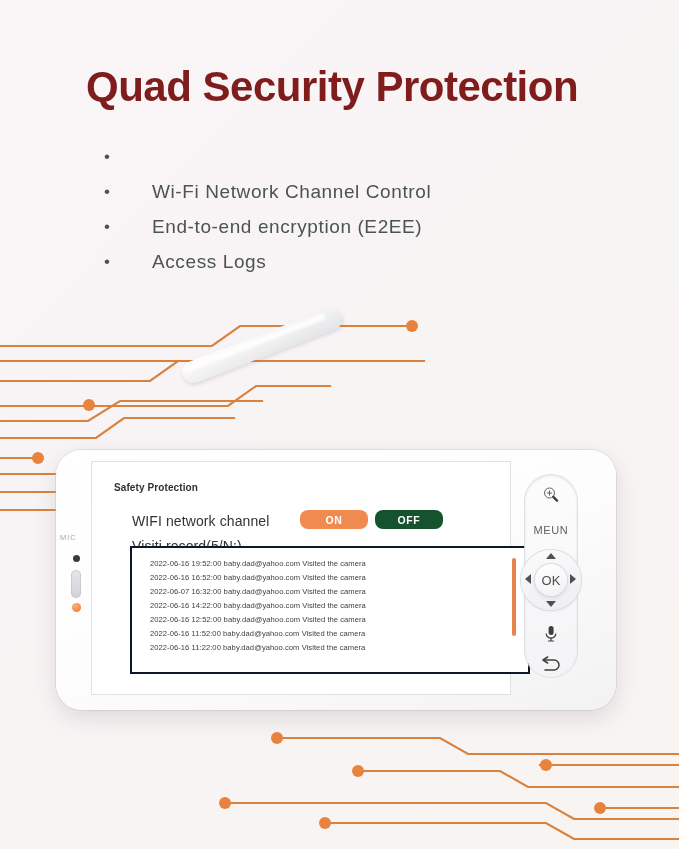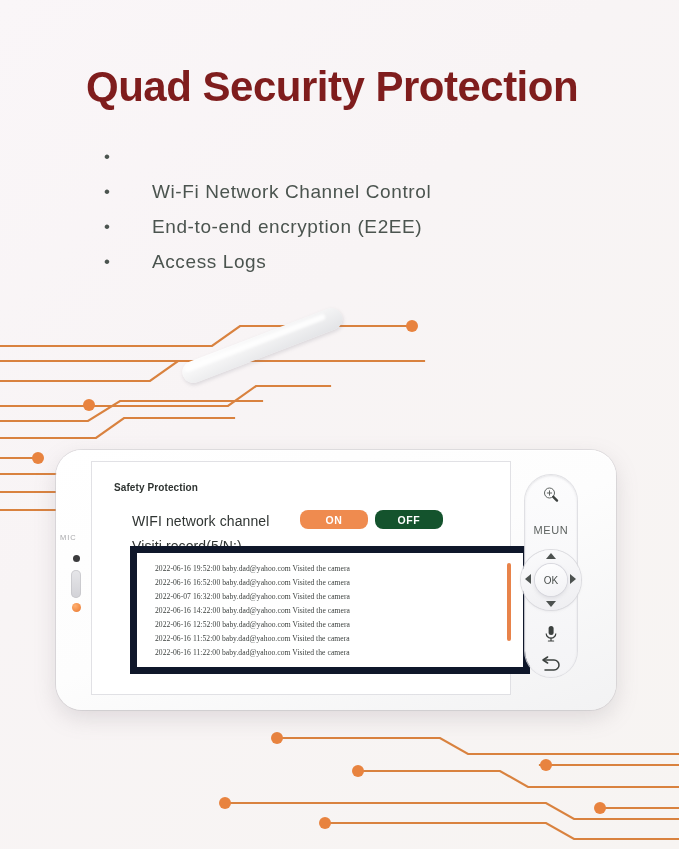--- a/index.html
+++ b/index.html
@@ -89,21 +89,21 @@
   .btn{
     position:absolute;top:48px;width:68px;height:19px;border-radius:8px;
     font-size:10.5px;font-weight:700;color:#ffffff;letter-spacing:.6px;
     display:flex;align-items:center;justify-content:center;cursor:pointer;
   }
   .btn-on{left:208px;background:#ef8b4f;}
   .btn-off{left:283px;background:#14532d;}
 
   .log-box{
     position:absolute;left:38px;top:84px;width:400px;height:128px;
-    border:7px solid #0f172a;background:#fff;box-sizing:border-box;font-family:Liberation Serif, serif;
+    border:2px solid #0f172a;background:#fff;box-sizing:border-box;
   }
   .log-list{position:absolute;left:18px;top:9px;width:290px;}
   .log-line{
     font-size:7.6px;color:#3a3f3d;line-height:14px;white-space:nowrap;
     letter-spacing:.05px;
   }
   .log-scroll-track{
     position:absolute;right:12px;top:10px;width:4px;height:110px;
     background:transparent;cursor:pointer;
   }
@@ -129,21 +129,21 @@
   .dpad{
     position:absolute;left:521px;top:550px;width:60px;height:60px;border-radius:30px;
     background:linear-gradient(160deg,#fbfbfc,#eeeef1);
     box-shadow:0 0 0 1px rgba(216,216,221,.9),0 1px 3px rgba(150,150,158,.22);
   }
   .ok-btn{
     position:absolute;left:535px;top:564px;width:32px;height:32px;border-radius:50%;
     background:linear-gradient(160deg,#ffffff,#f1f1f4);
     box-shadow:0 0 0 1px rgba(213,213,219,.9),0 2px 4px rgba(150,150,160,.28);
     display:flex;align-items:center;justify-content:center;
-    font-size:10px;color:#4a4f4d;cursor:pointer;
+    font-size:13px;color:#4a4f4d;cursor:pointer;
   }
   .arrow{position:absolute;width:0;height:0;cursor:pointer;}
   .arr-up{left:546px;top:553px;border-left:5px solid transparent;border-right:5px solid transparent;border-bottom:6px solid #4d5250;}
   .arr-down{left:546px;top:601px;border-left:5px solid transparent;border-right:5px solid transparent;border-top:6px solid #4d5250;}
   .arr-left{left:525px;top:574px;border-top:5px solid transparent;border-bottom:5px solid transparent;border-right:6px solid #4d5250;}
   .arr-right{left:570px;top:574px;border-top:5px solid transparent;border-bottom:5px solid transparent;border-left:6px solid #4d5250;}
   .mic-btn{left:538px;top:622px;width:26px;height:24px;}
   .back-btn{left:536px;top:652px;width:30px;height:22px;}
 
   svg{display:block;}

